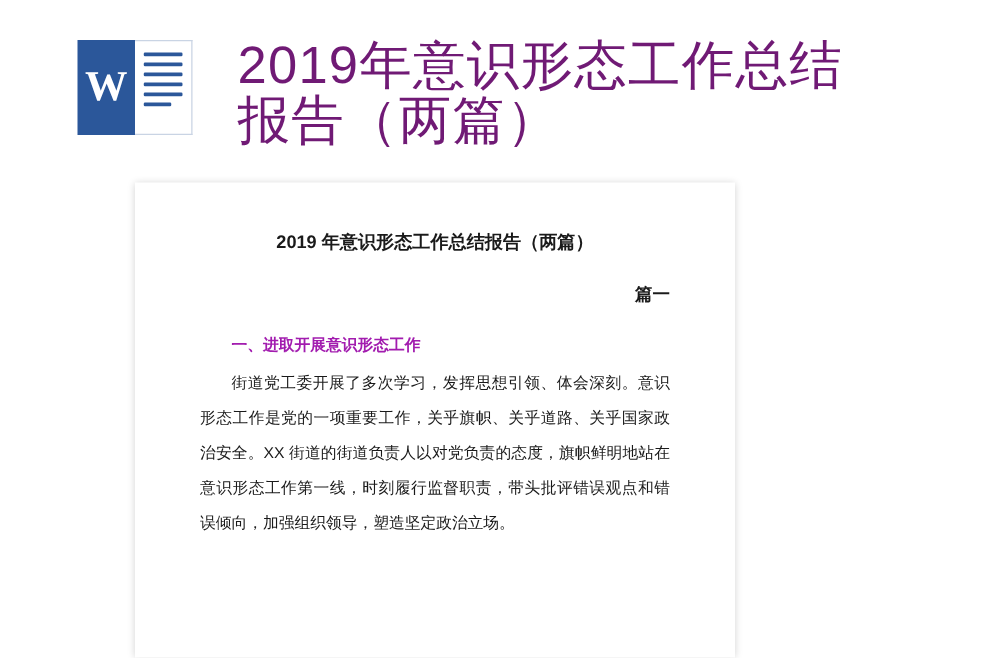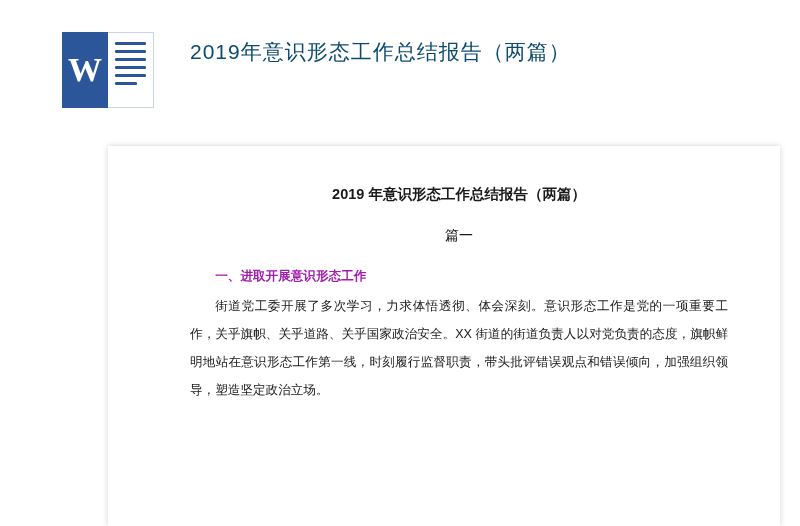--- a/index.html
+++ b/index.html
@@ -73,54 +73,54 @@
   .doc-line.l3 { width: 100%; }
   .doc-line.l4 { width: 100%; }
   .doc-line.l5 { width: 100%; }
   .doc-line.l6 { width: 70%; }
 
   .doc-title {
     position: absolute;
     left: 190px;
     top: 30px;
     width: 520px;
-    font-size: 21px;
+    font-size: 42px;
     line-height: 44px;
-    color: #0c4a6e;
+    color: #701a75;
     font-family: "Liberation Sans", sans-serif;
     font-weight: normal;
     letter-spacing: 1px;
   }
 
   
   .paper {
     position: absolute;
     left: 108px;
     top: 146px;
-    width: 672px;
+    width: 480px;
     height: 380px;
     background: #ffffff;
     box-shadow: 0 0 6px rgba(0,0,0,0.18);
     box-sizing: border-box;
-    padding: 36px 52px 0 82px;
+    padding: 36px 52px 0 52px;
     overflow: hidden;
   }
   .doc-heading {
     text-align: center;
     font-size: 14.5px;
     font-weight: bold;
     color: #1a1a1a;
     line-height: 24px;
     margin: 0 0 18px 0;
     font-family: "Liberation Sans", sans-serif;
   }
   .doc-subheading {
-    text-align: center;
+    text-align: right;
     font-size: 14px;
-    font-weight: normal;
+    font-weight: bold;
     color: #1a1a1a;
     line-height: 22px;
     margin: 0 0 16px 0;
     font-family: "Liberation Sans", sans-serif;
   }
   .doc-para {
     font-size: 12.6px;
     line-height: 28px;
     color: #1a1a1a;
     text-align: justify;
@@ -155,16 +155,16 @@
         <div class="doc-line l6"></div>
       </div>
     </div>
     <div class="doc-title">2019年意识形态工作总结报告（两篇）</div>
   </div>
 
   <div class="paper">
     <div class="doc-heading">2019 年意识形态工作总结报告（两篇）</div>
     <div class="doc-subheading">篇一</div>
     <div class="doc-section-title">一、进取开展意识形态工作</div>
-    <p class="doc-para">街道党工委开展了多次学习，力求体悟透彻、体会深刻。意识形态工作是党的一项重要工作，关乎旗帜、关乎道路、关乎国家政治安全。XX 街道的街道负责人以对党负责的态度，旗帜鲜明地站在意识形态工作第一线，时刻履行监督职责，带头批评错误观点和错误倾向，加强组织领导，塑造坚定政治立场。</p>
+    <p class="doc-para">街道党工委开展了多次学习，发挥思想引领、体会深刻。意识形态工作是党的一项重要工作，关乎旗帜、关乎道路、关乎国家政治安全。XX 街道的街道负责人以对党负责的态度，旗帜鲜明地站在意识形态工作第一线，时刻履行监督职责，带头批评错误观点和错误倾向，加强组织领导，塑造坚定政治立场。</p>
   </div>
 
 </div>
 
 </body></html>

